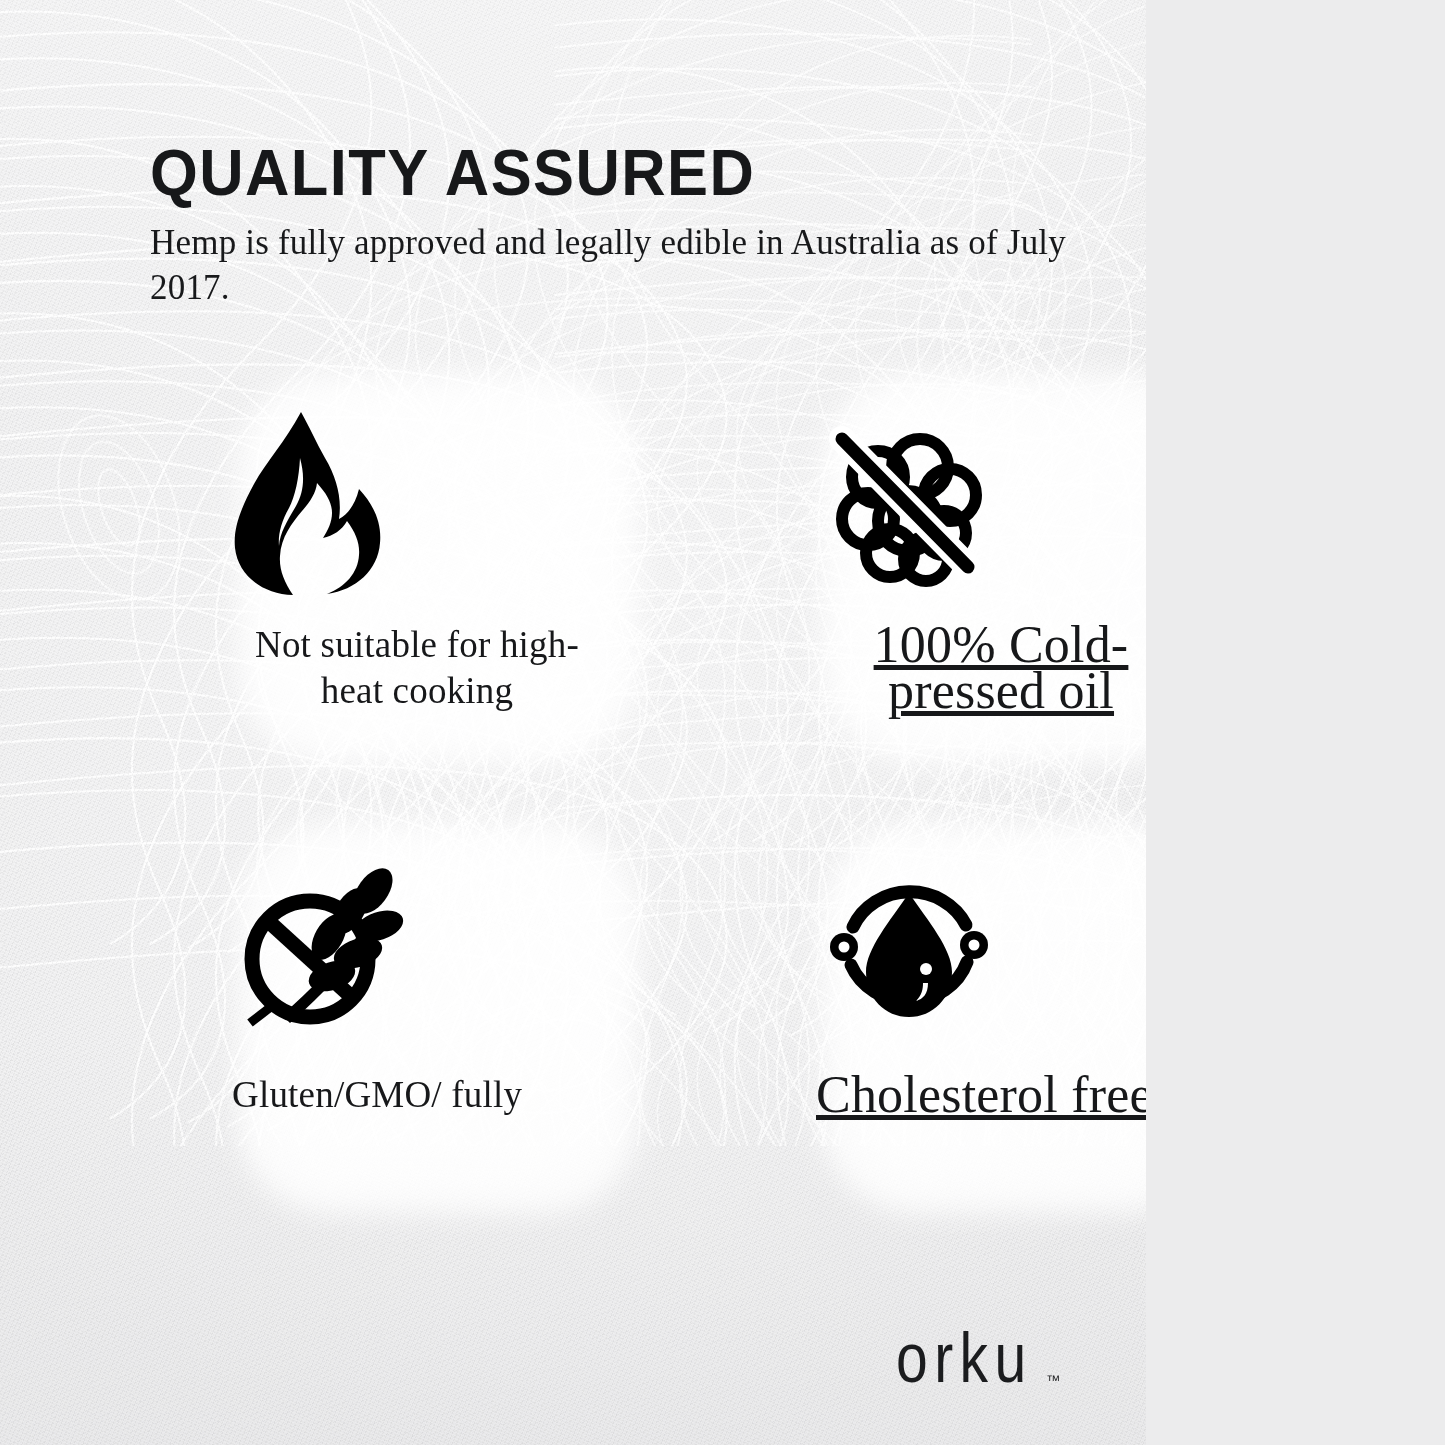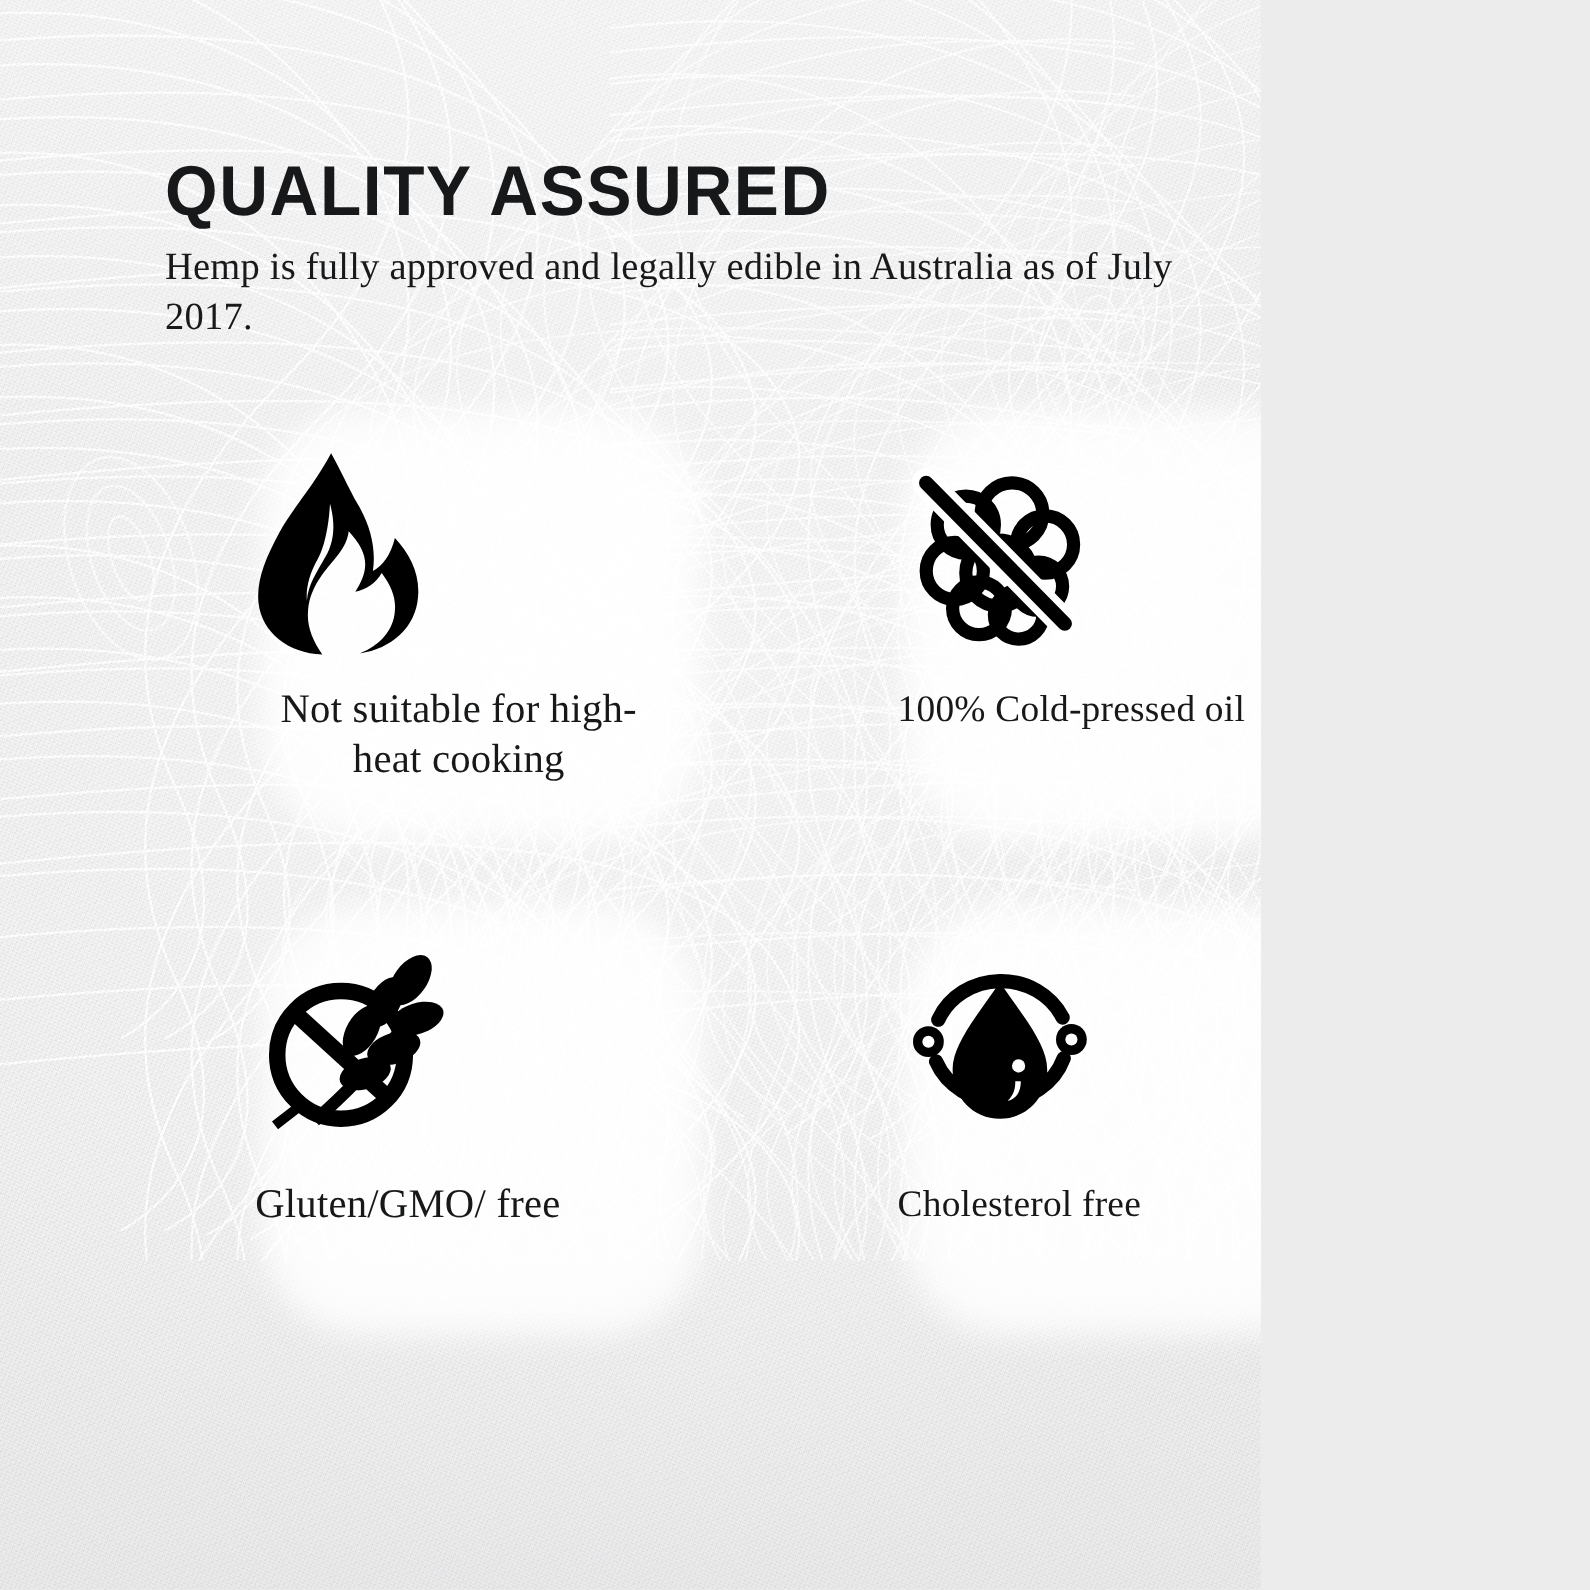--- a/index.html
+++ b/index.html
@@ -100,21 +100,21 @@
     position:relative;z-index:2;
     font-family:"Liberation Serif","DejaVu Serif",serif;
     font-size:37px;
     line-height:46px;
     color:#17181a;
     text-align:center;
     margin-top:26px;
     max-width:370px;
     letter-spacing:.2px;
   }
-  .card-2 .card-label,.card-4 .card-label{font-size:34px;}
+  .card-2 .card-label,.card-4 .card-label{font-size:52px;text-decoration:underline;}
 
   
   #brand-logo{
     position:absolute;right:86px;bottom:52px;
     z-index:10;
     display:flex;align-items:flex-end;
   }
   #brand-wordmark{
     font-family:"Liberation Sans",sans-serif;
     font-weight:300;
@@ -286,21 +286,21 @@
             <ellipse cx="100" cy="113" rx="14" ry="24" transform="rotate(72 100 113)"></ellipse>
           </g>
 
           <circle cx="78" cy="96" r="58" fill="none" stroke="#000000" stroke-width="15"></circle>
 
           <line x1="34" y1="56" x2="124" y2="138" stroke="#000000" stroke-width="15" stroke-linecap="butt"></line>
 
           <line x1="18" y1="160" x2="40" y2="143" stroke="#000000" stroke-width="9" stroke-linecap="butt"></line>
         </svg>
       </div>
-      <div class="card-label">Gluten/GMO/ free</div>
+      <div class="card-label">Gluten/GMO/ fully</div>
     </div>
 
     <div class="feature-card card-4">
       <div class="card-bg"></div>
       <div class="card-bg2"></div>
       <div class="card-icon">
         <svg width="186" height="176" viewBox="0 0 186 176" xmlns="http://www.w3.org/2000/svg">
 
           <path d="M 37 62 A 62 58 0 0 1 150 60" fill="none" stroke="#000000" stroke-width="13" stroke-linecap="round"></path>
 
@@ -319,14 +319,18 @@
           <circle cx="28" cy="82" r="14" fill="#000000"></circle>
           <circle cx="28" cy="82" r="5.5" fill="#ffffff"></circle>
           <circle cx="158" cy="80" r="14" fill="#000000"></circle>
           <circle cx="158" cy="80" r="5.5" fill="#ffffff"></circle>
         </svg>
       </div>
       <div class="card-label">Cholesterol free</div>
     </div>
   </div>
 
+  <div id="brand-logo">
+    <span id="brand-wordmark">orku</span>
+    <span id="brand-tm">™</span>
+  </div>
 
 </div>
 
 </body></html>

